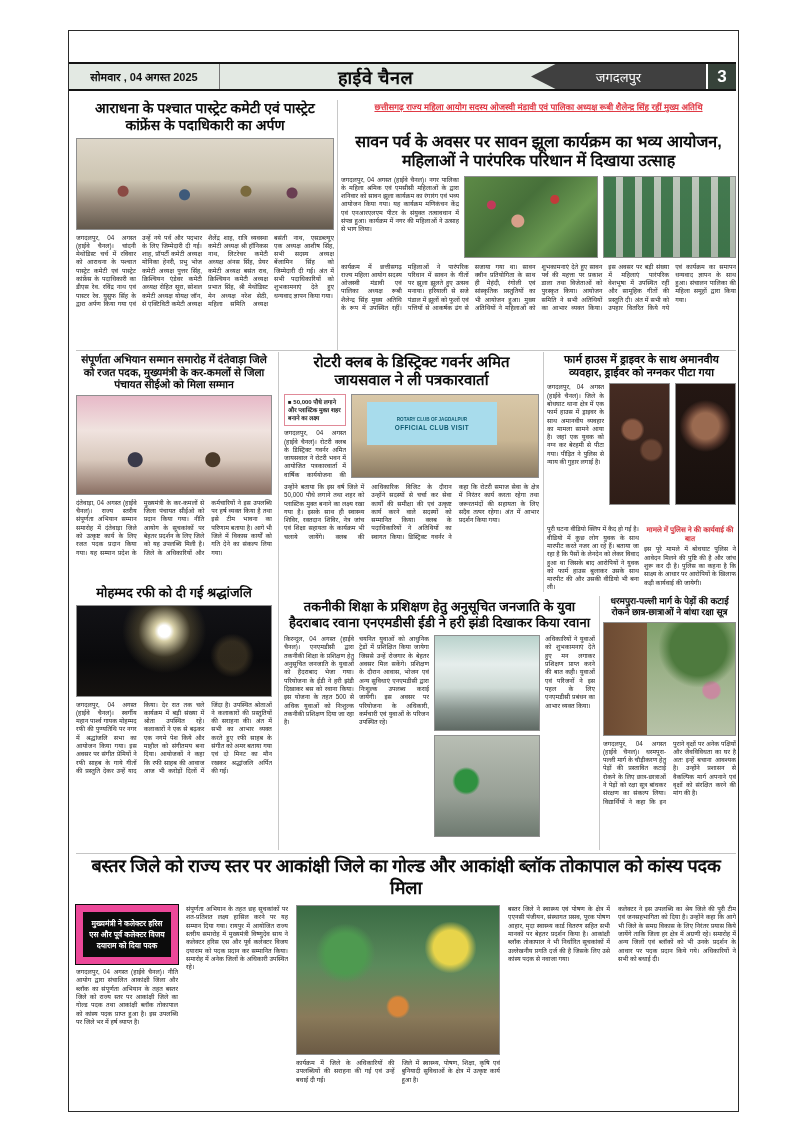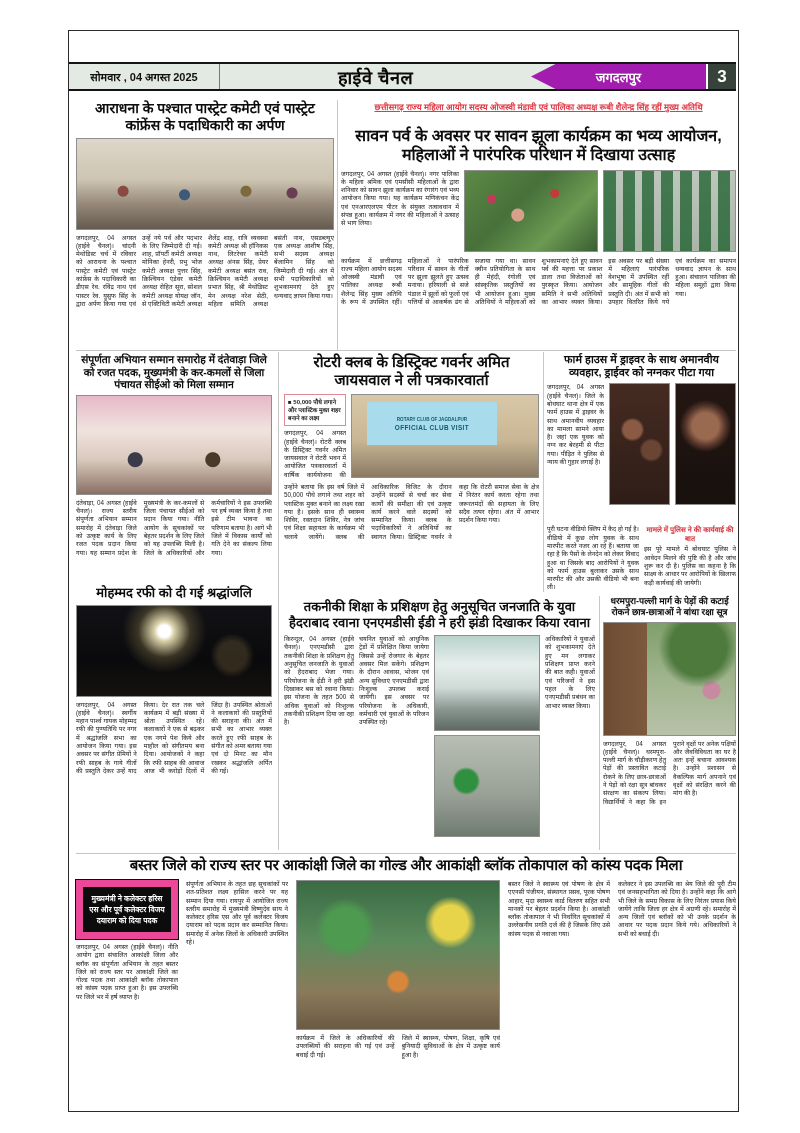--- a/index.html
+++ b/index.html
@@ -6,22 +6,22 @@
   body{width:800px;height:1133px;background:#ffffff;position:relative;
        font-family:"Liberation Sans","DejaVu Sans",sans-serif;color:#1a1a1a;}
   .frame{position:absolute;left:68px;top:30px;width:669px;height:1080px;border:1px solid #2b2b2b;}
   
   .hdr{position:absolute;left:69px;top:62px;width:667px;height:29px;background:#e3e9e3;
        border-top:2px solid #141414;border-bottom:2px solid #141414;display:flex;align-items:stretch;box-sizing:border-box;}
   .hdr-date{width:150px;border-right:1px solid #777;display:flex;align-items:center;justify-content:center;
        font-weight:bold;font-size:11px;color:#111;}
   .hdr-title{flex:1;display:flex;align-items:center;justify-content:center;font-weight:bold;font-size:18px;color:#0b0b0b;letter-spacing:.5px;}
   .hdr-badge{width:205px;display:flex;align-items:stretch;}
-  .badge-city{flex:1;background:#a21caf;color:#fff;clip-path:polygon(14% 0,100% 0,100% 100%,14% 100%,0 50%);
-       display:flex;align-items:center;justify-content:center;font-weight:bold;font-size:13px;}
+  .badge-city{flex:1;background:#404040;color:#fff;clip-path:polygon(14% 0,100% 0,100% 100%,14% 100%,0 50%);
+       display:flex;align-items:center;justify-content:center;font-weight:normal;font-size:13px;}
   .badge-num{width:28px;background:#37433a;color:#fff;display:flex;align-items:center;justify-content:center;
        font-weight:bold;font-size:17px;border-left:2px solid #fff;}
   
   .art{position:absolute;box-sizing:border-box;}
   .hl{font-weight:bold;color:#0d0d0d;text-align:center;line-height:1.2;}
   .kicker{color:#e03a45;font-weight:bold;font-size:8.5px;text-align:center;text-decoration:underline;line-height:1.2;}
   .bt{font-size:6.3px;line-height:1.32;text-align:justify;color:#1d1d1d;overflow:hidden;}
   .c3{columns:3;column-gap:7px;}
   .c4{columns:4;column-gap:6px;}
   .c6{columns:6;column-gap:6px;}
@@ -108,21 +108,21 @@
 <div class="hline" style="left:76px;top:853px;width:660px;"></div>
 
 <div class="art" style="left:76px;top:100px;width:258px;">
   <div class="hl" style="font-size:14px;">आराधना के पश्चात पास्ट्रेट कमेटी एवं पास्ट्रेट कांफ्रेंस के पदाधिकारी का अर्पण</div>
   <div class="ph ph-church" style="width:100%;height:92px;margin-top:4px;"></div>
   <div class="bt c4" style="height:100px;margin-top:4px;">जगदलपुर, 04 अगस्त (हाईवे चैनल)। चांदनी मेथोडिस्ट चर्च में रविवार को आराधना के पश्चात पास्ट्रेट कमेटी एवं पास्ट्रेट कांफ्रेंस के पदाधिकारी का डीएस रेव. रविंद्र नाथ एवं पास्टर रेव. युसुफ सिंह के द्वारा अर्पण किया गया एवं उन्हें नये पर्व और पदभार के लिए जिम्मेदारी दी गई। शाह, प्रॉपर्टी कमेटी अध्यक्ष मोनिका हेनरी, प्रभु भोज कमेटी अध्यक्ष पुत्तर सिंह, क्रिश्चियन एंडेवर कमेटी अध्यक्ष रोहित सूरा, सोशल कमेटी अध्यक्ष योयक्ष जॉन, से एक्टिविटी कमेटी अध्यक्ष शैलेंद्र शाह, रात्रि व्यवस्था कमेटी अध्यक्ष श्री हॉनिकस नाथ, लिटरेचर कमेटी अध्यक्ष अंनस सिंह, प्रेयर कमेटी अध्यक्ष बसंत राव, क्रिश्चियन कमेटी अध्यक्ष प्रभात सिंह, श्री मेथोडिस्ट मेन अध्यक्ष नरेश सेठी, महिला समिति अध्यक्ष बसंती नाथ, एसडब्ल्यूए एक अध्यक्ष आशीष सिंह, सभी सदस्य अध्यक्ष बेंजामिन सिंह को जिम्मेदारी दी गई। अंत में सभी पदाधिकारियों को शुभकामनाएं देते हुए धन्यवाद ज्ञापन किया गया।</div>
 </div>
 
 <div class="art" style="left:341px;top:102px;width:395px;">
   <div class="kicker">छत्तीसगढ़ राज्य महिला आयोग सदस्य ओजस्वी मंडावी एवं पालिका अध्यक्ष रूबी शैलेन्द्र सिंह रहीं मुख्य अतिथि</div>
-  <div class="hl" style="font-size:16px;margin-top:14px;">सावन पर्व के अवसर पर सावन झूला कार्यक्रम का भव्य आयोजन, महिलाओं ने पारंपरिक परिधान में दिखाया उत्साह</div>
+  <div class="hl" style="font-size:16px;margin-top:20px;">सावन पर्व के अवसर पर सावन झूला कार्यक्रम का भव्य आयोजन, महिलाओं ने पारंपरिक परिधान में दिखाया उत्साह</div>
   <div class="row" style="margin-top:5px;height:82px;">
     <div class="bt" style="width:118px;height:82px;">जगदलपुर, 04 अगस्त (हाईवे चैनल)। नगर पालिका के महिला श्रमिक एवं एमसीसी महिलाओं के द्वारा शनिवार को सावन झूला कार्यक्रम का रंगारंग एवं भव्य आयोजन किया गया। यह कार्यक्रम मणिकंचन केंद्र एवं एनआरएलएम पीटर के संयुक्त तत्वावधान में संपन्न हुआ। कार्यक्रम में नगर की महिलाओं ने उत्साह से भाग लिया।</div>
     <div class="ph ph-swing" style="flex:1;height:82px;"></div>
     <div class="ph ph-saree" style="flex:1;height:82px;"></div>
   </div>
   <div class="bt c6" style="height:100px;margin-top:5px;">कार्यक्रम में छत्तीसगढ़ राज्य महिला आयोग सदस्य ओजस्वी मंडावी एवं पालिका अध्यक्ष रूबी शैलेन्द्र सिंह मुख्य अतिथि के रूप में उपस्थित रहीं। महिलाओं ने पारंपरिक परिधान में सावन के गीतों पर झूला झूलते हुए उत्सव मनाया। हरियाली से सजे पंडाल में झूलों को फूलों एवं पत्तियों से आकर्षक ढंग से सजाया गया था। सावन क्वीन प्रतियोगिता के साथ ही मेहंदी, रंगोली एवं सांस्कृतिक प्रस्तुतियों का भी आयोजन हुआ। मुख्य अतिथियों ने महिलाओं को शुभकामनाएं देते हुए सावन पर्व की महत्ता पर प्रकाश डाला तथा विजेताओं को पुरस्कृत किया। आयोजन समिति ने सभी अतिथियों का आभार व्यक्त किया। इस अवसर पर बड़ी संख्या में महिलाएं पारंपरिक वेशभूषा में उपस्थित रहीं और सामूहिक गीतों की प्रस्तुति दी। अंत में सभी को उपहार वितरित किये गये एवं कार्यक्रम का समापन धन्यवाद ज्ञापन के साथ हुआ। संचालन पालिका की महिला समूहों द्वारा किया गया।</div>
 </div>
 
 <div class="art" style="left:76px;top:353px;width:196px;">
   <div class="hl" style="font-size:10.5px;">संपूर्णता अभियान सम्मान समारोह में दंतेवाड़ा जिले को रजत पदक, मुख्यमंत्री के कर-कमलों से जिला पंचायत सीईओ को मिला सम्मान</div>
@@ -182,21 +182,21 @@
   </div>
 </div>
 
 <div class="art" style="left:603px;top:596px;width:133px;">
   <div class="hl" style="font-size:9px;">धरमपुरा-पल्ली मार्ग के पेड़ों की कटाई रोकने छात्र-छात्राओं ने बांधा रक्षा सूत्र</div>
   <div class="ph ph-tree" style="width:100%;height:114px;margin-top:4px;"></div>
   <div class="bt c2" style="height:96px;margin-top:4px;">जगदलपुर, 04 अगस्त (हाईवे चैनल)। धरमपुरा-पल्ली मार्ग के चौड़ीकरण हेतु पेड़ों की प्रस्तावित कटाई रोकने के लिए छात्र-छात्राओं ने पेड़ों को रक्षा सूत्र बांधकर संरक्षण का संकल्प लिया। विद्यार्थियों ने कहा कि इन पुराने वृक्षों पर अनेक पक्षियों और जैवविविधता का घर है अतः इन्हें बचाना आवश्यक है। उन्होंने प्रशासन से वैकल्पिक मार्ग अपनाने एवं वृक्षों को संरक्षित करने की मांग की है।</div>
 </div>
 
 <div class="art" style="left:76px;top:856px;width:660px;">
-  <div class="hl" style="font-size:15px;letter-spacing:-0.2px;">बस्तर जिले को राज्य स्तर पर आकांक्षी जिले का गोल्ड और आकांक्षी ब्लॉक तोकापाल को कांस्य पदक मिला</div>
+  <div class="hl" style="font-size:18px;letter-spacing:-0.2px;">बस्तर जिले को राज्य स्तर पर आकांक्षी जिले का गोल्ड और आकांक्षी ब्लॉक तोकापाल को कांस्य पदक मिला</div>
   <div class="row" style="margin-top:6px;height:222px;gap:8px;">
     <div style="width:102px;display:flex;flex-direction:column;gap:4px;">
       <div class="black-box">मुख्यमंत्री ने कलेक्टर हरिस एस और पूर्व कलेक्टर विजय दयाराम को दिया पदक</div>
       <div class="bt" style="flex:1;">जगदलपुर, 04 अगस्त (हाईवे चैनल)। नीति आयोग द्वारा संचालित आकांक्षी जिला और ब्लॉक का संपूर्णता अभियान के तहत बस्तर जिले को राज्य स्तर पर आकांक्षी जिले का गोल्ड पदक तथा आकांक्षी ब्लॉक तोकापाल को कांस्य पदक प्राप्त हुआ है। इस उपलब्धि पर जिले भर में हर्ष व्याप्त है।</div>
     </div>
     <div class="bt" style="width:102px;height:222px;">संपूर्णता अभियान के तहत छह सूचकांकों पर शत-प्रतिशत लक्ष्य हासिल करने पर यह सम्मान दिया गया। रायपुर में आयोजित राज्य स्तरीय समारोह में मुख्यमंत्री विष्णुदेव साय ने कलेक्टर हरिस एस और पूर्व कलेक्टर विजय दयाराम को पदक प्रदान कर सम्मानित किया। समारोह में अनेक जिलों के अधिकारी उपस्थित रहे।</div>
     <div style="width:204px;display:flex;flex-direction:column;gap:4px;">
       <div class="ph ph-award" style="height:150px;"></div>
       <div class="row" style="flex:1;gap:7px;">
         <div class="bt" style="flex:1;height:64px;">कार्यक्रम में जिले के अधिकारियों की उपलब्धियों की सराहना की गई एवं उन्हें बधाई दी गई।</div>

